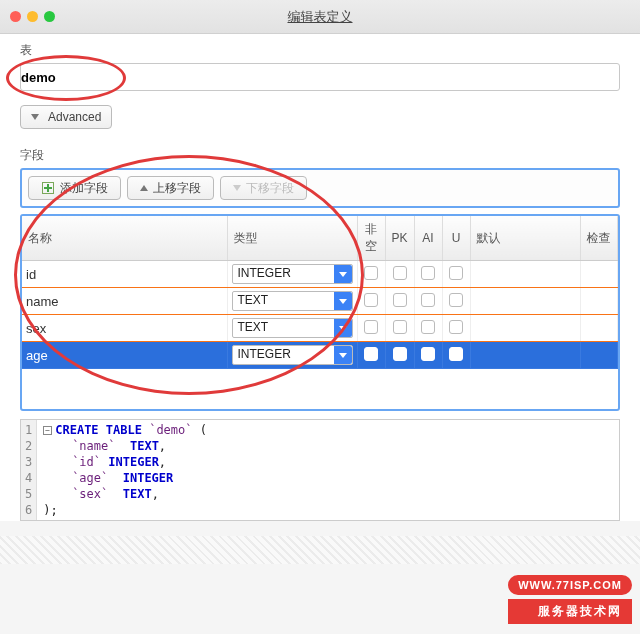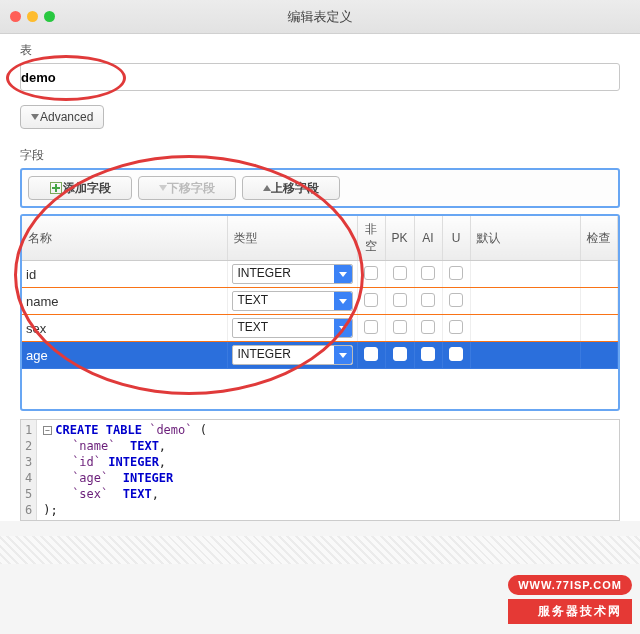--- a/index.html
+++ b/index.html
@@ -3,34 +3,34 @@
 <meta charset="utf-8">
 <style>
   * { box-sizing: border-box; margin: 0; padding: 0; }
   body { font-family: "Helvetica Neue", Arial, sans-serif; font-size: 12px; background: #f5f5f5; width: 640px; height: 634px; position: relative; overflow: hidden; }
   
   .window { background: #fff; width: 640px; }
   .titlebar { height: 34px; background: linear-gradient(#ececec,#e2e2e2); display:flex; align-items:center; position:relative; border-bottom:1px solid #d0d0d0;}
   .traffic { display:flex; gap:6px; margin-left:10px; }
   .dot { width:11px; height:11px; border-radius:50%; }
   .dot.red{background:#ff5f57;} .dot.yellow{background:#febc2e;} .dot.green{background:#28c840;}
-  .titlebar-title { position:absolute; left:0; right:0; text-align:center; font-size:13px; color:#444; }
+  .titlebar-title { position:absolute; left:0; right:0; text-align:center; font-size:13px; color:#444;text-decoration:underline; }
   
   .section-label { padding:8px 20px 4px; color:#555; font-size:12px; }
   .input-row { padding:0 20px 10px; }
   .text-input { width:100%; height:28px; border:1px solid #c8c8c8; border-radius:3px; padding:4px 0; font-size:13px; font-weight:bold; background:#fff; }
   
   .adv-btn-row { padding:4px 20px 10px; }
-  .adv-btn { display:inline-flex; align-items:center; gap:1px; height:24px; padding:0 10px; border:1px solid #bbb; border-radius:4px; background:linear-gradient(#fcfcfc,#efefef); font-size:12px; color:#444; cursor:pointer;}
+  .adv-btn { display:inline-flex; align-items:center; gap:9px; height:24px; padding:0 10px; border:1px solid #bbb; border-radius:4px; background:linear-gradient(#fcfcfc,#efefef); font-size:12px; color:#444; cursor:pointer;}
   .tri-down { width:0;height:0;border-left:4px solid transparent;border-right:4px solid transparent;border-top:6px solid #777;}
   .tri-up { width:0;height:0;border-left:4px solid transparent;border-right:4px solid transparent;border-bottom:6px solid #777;}
   
   .fields-wrap { padding:0 20px; }
   .toolbar { border:2px solid #68a6f3; border-radius:3px; padding:6px; background:#fdfdfd; display:flex; gap:6px; margin-bottom:6px;}
-  .tbtn { display:inline-flex; align-items:center; height:24px; padding:0 20px; border:1px solid #bbb; border-radius:4px; background:linear-gradient(#fcfcfc,#efefef); font-size:12px; color:#444; cursor:pointer;font-weight:bold;}
+  .tbtn { display:inline-flex; align-items:center; gap:5px; height:24px; padding:0 12px; border:1px solid #bbb; border-radius:4px; background:linear-gradient(#fcfcfc,#efefef); font-size:12px; color:#444; cursor:pointer;}
   .tbtn.disabled { color:#bbb; cursor:default; }
   .icon-box{width:14px;height:14px;display:flex;align-items:center;justify-content:center;}
   .icon-plus{width:12px;height:12px;border:1px solid #7aa85a;position:relative;}
   .icon-plus:before,.icon-plus:after{content:"";position:absolute;background:#44a544;}
   .icon-plus:before{left:4px;top:1px;width:2px;height:8px;} .icon-plus:after{top:4px;left:1px;height:2px;width:8px;}
   .icon-minus{width:12px;height:12px;border:1px solid #a85a5a;position:relative;}
   .icon-minus:after{content:"";position:absolute;background:#c44;top:4px;left:1px;height:2px;width:8px;}
   
   .table-box { border:2px solid #68a6f3; border-radius:3px; background:#fff; overflow:hidden;}
   table { width:100%; border-collapse:collapse; }
@@ -93,27 +93,27 @@
   <div class="section-label">字段</div>
 
   <div class="fields-wrap">
     <div class="toolbar">
       <div class="tbtn">
         <span class="icon-box">
             <span class="icon-plus"></span>
           </span>
         <span>添加字段</span>
       </div>
+      <div class="tbtn">
+        <span class="tri-up"></span>
+        <span>上移字段</span>
+      </div>
       <div class="tbtn disabled">
         <span class="tri-down" style="border-top-color:#ccc"></span>
         <span>下移字段</span>
-      </div>
-      <div class="tbtn">
-        <span class="tri-up"></span>
-        <span>上移字段</span>
       </div>
     </div>
 
     <div class="table-box">
       <table>
         <thead>
           <tr>
             <th class="name-cell">名称</th>
             <th class="type-cell">类型</th>
             <th class="chk-cell">非空</th>

